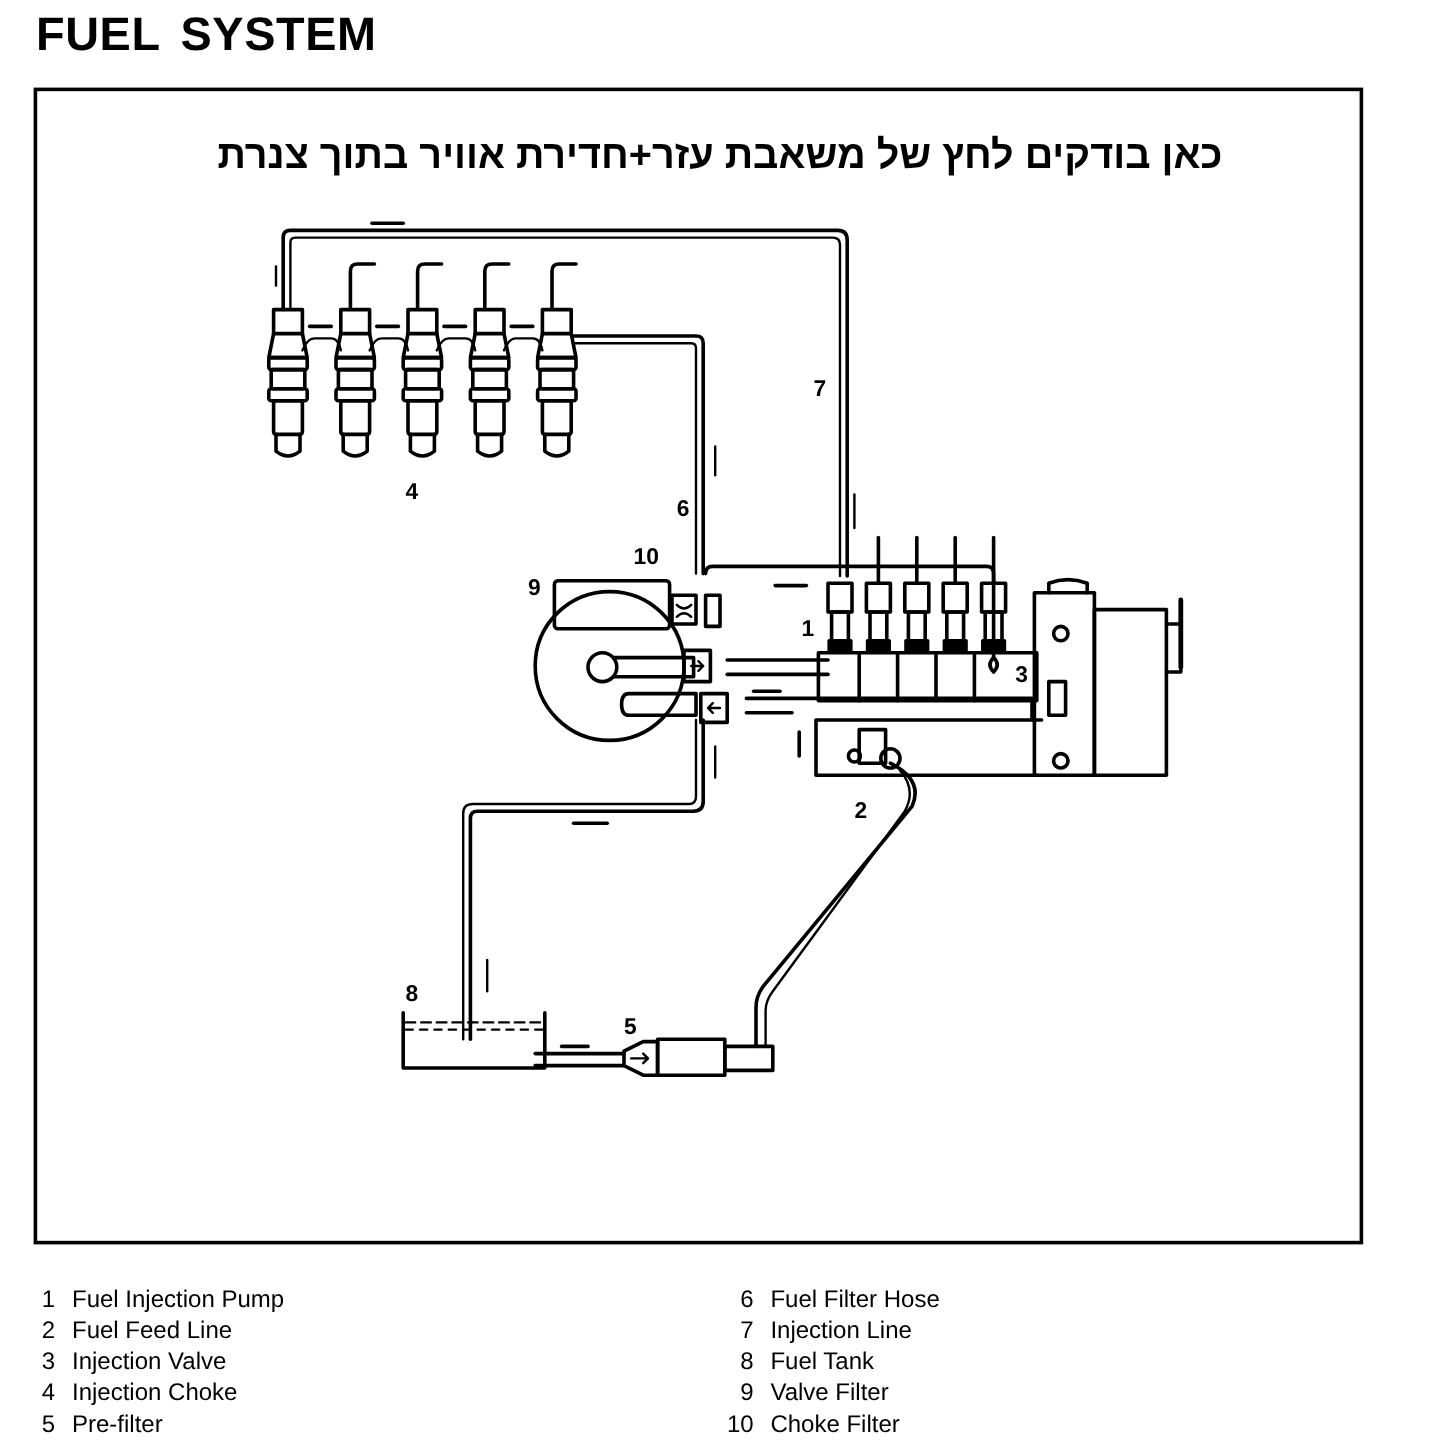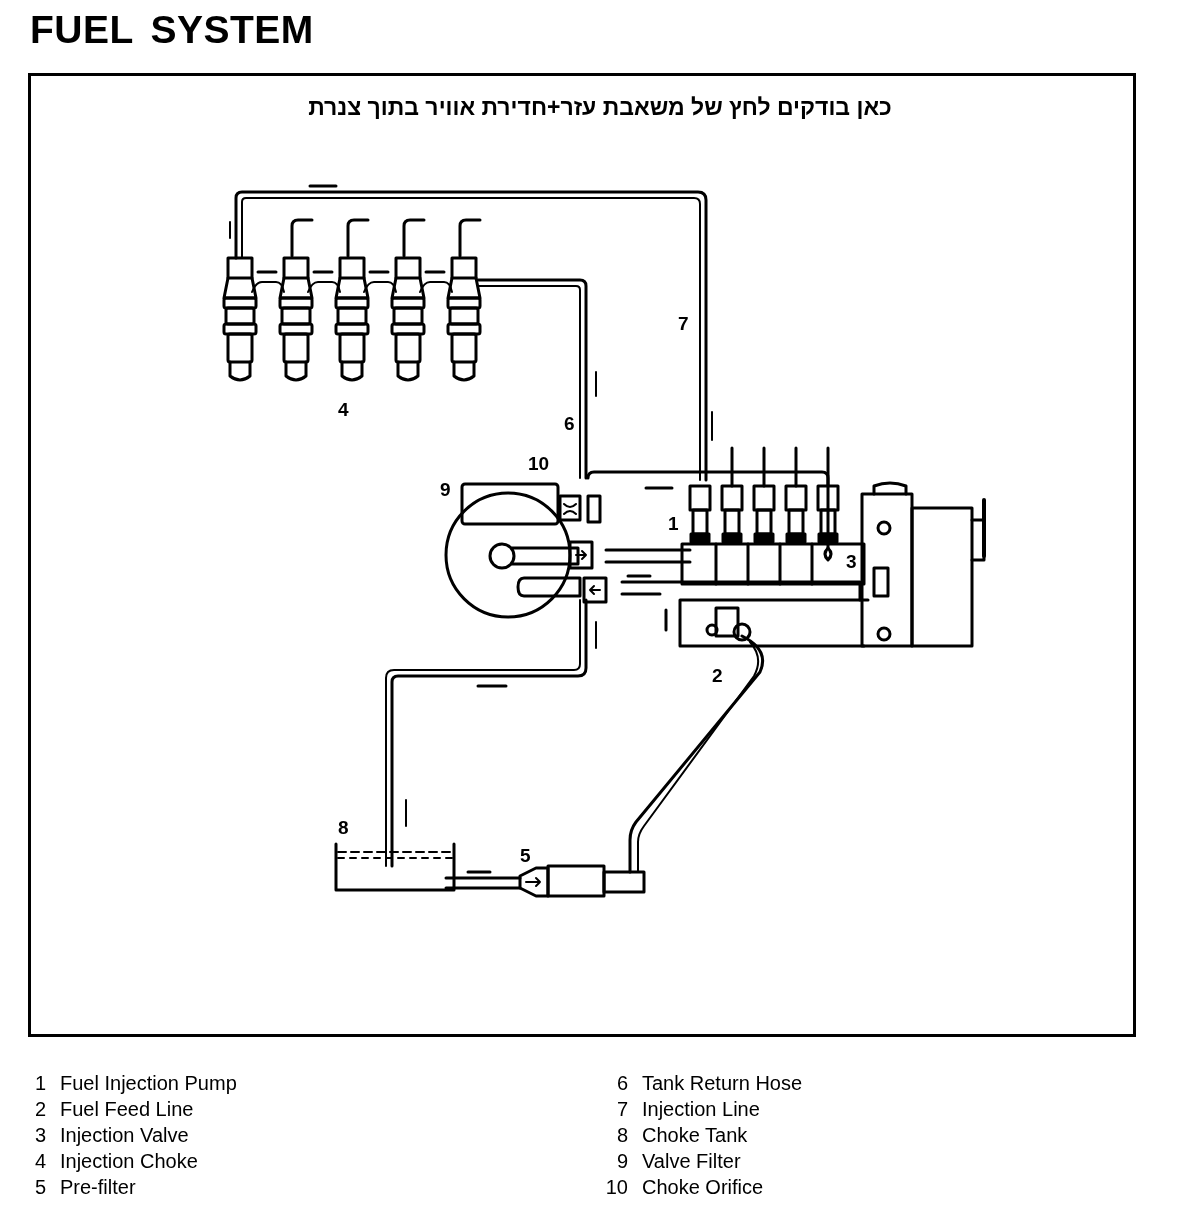--- a/index.html
+++ b/index.html
@@ -1,19 +1,19 @@
 <!DOCTYPE html>
 <html><head>
 <meta charset="utf-8">
 <style>
   html, body { margin:0; padding:0; background:#ffffff; }
   body { width:1196px; height:1209px; position:relative; overflow:hidden; font-family:"Liberation Sans", sans-serif; color:#000; }
   .page-title { position:absolute; left:30px; top:8px; font-size:39px; font-weight:bold; letter-spacing:0.5px; word-spacing:6px; }
   .frame { position:absolute; left:28px; top:73px; width:1102px; height:958px; border:3px solid #000; }
-  .note { position:absolute; left:0; right:0; top:18px; text-align:center; direction:rtl; font-size:23px; font-weight:bold; padding-left:36px; }
+  .note { position:absolute; left:0; right:0; top:34px; text-align:center; direction:rtl; font-size:33px; font-weight:bold; padding-left:36px; }
   svg.diagram { position:absolute; left:0; top:0; }
   .lbl { font-family:"Liberation Sans", sans-serif; font-size:19px; font-weight:bold; }
   .legend { position:absolute; top:1070px; font-size:20px; line-height:26px; }
   .legend .row { display:flex; }
   .legend .num { width:34px; text-align:right; padding-right:14px; }
   .legend-left { left:12px; }
   .legend-right { left:594px; }
 </style>
 </head>
 <body>
@@ -240,31 +240,31 @@
       <span>Injection Choke</span>
     </div>
     <div class="row">
       <span class="num">5</span>
       <span>Pre-filter</span>
     </div>
   </div>
 <div class="legend legend-right" id="legend-right">
     <div class="row">
       <span class="num">6</span>
-      <span>Tank Return Hose</span>
+      <span>Fuel Filter Hose</span>
     </div>
     <div class="row">
       <span class="num">7</span>
       <span>Injection Line</span>
     </div>
     <div class="row">
       <span class="num">8</span>
-      <span>Choke Tank</span>
+      <span>Fuel Tank</span>
     </div>
     <div class="row">
       <span class="num">9</span>
       <span>Valve Filter</span>
     </div>
     <div class="row">
       <span class="num">10</span>
-      <span>Choke Orifice</span>
+      <span>Choke Filter</span>
     </div>
   </div>
 
 </body></html>

